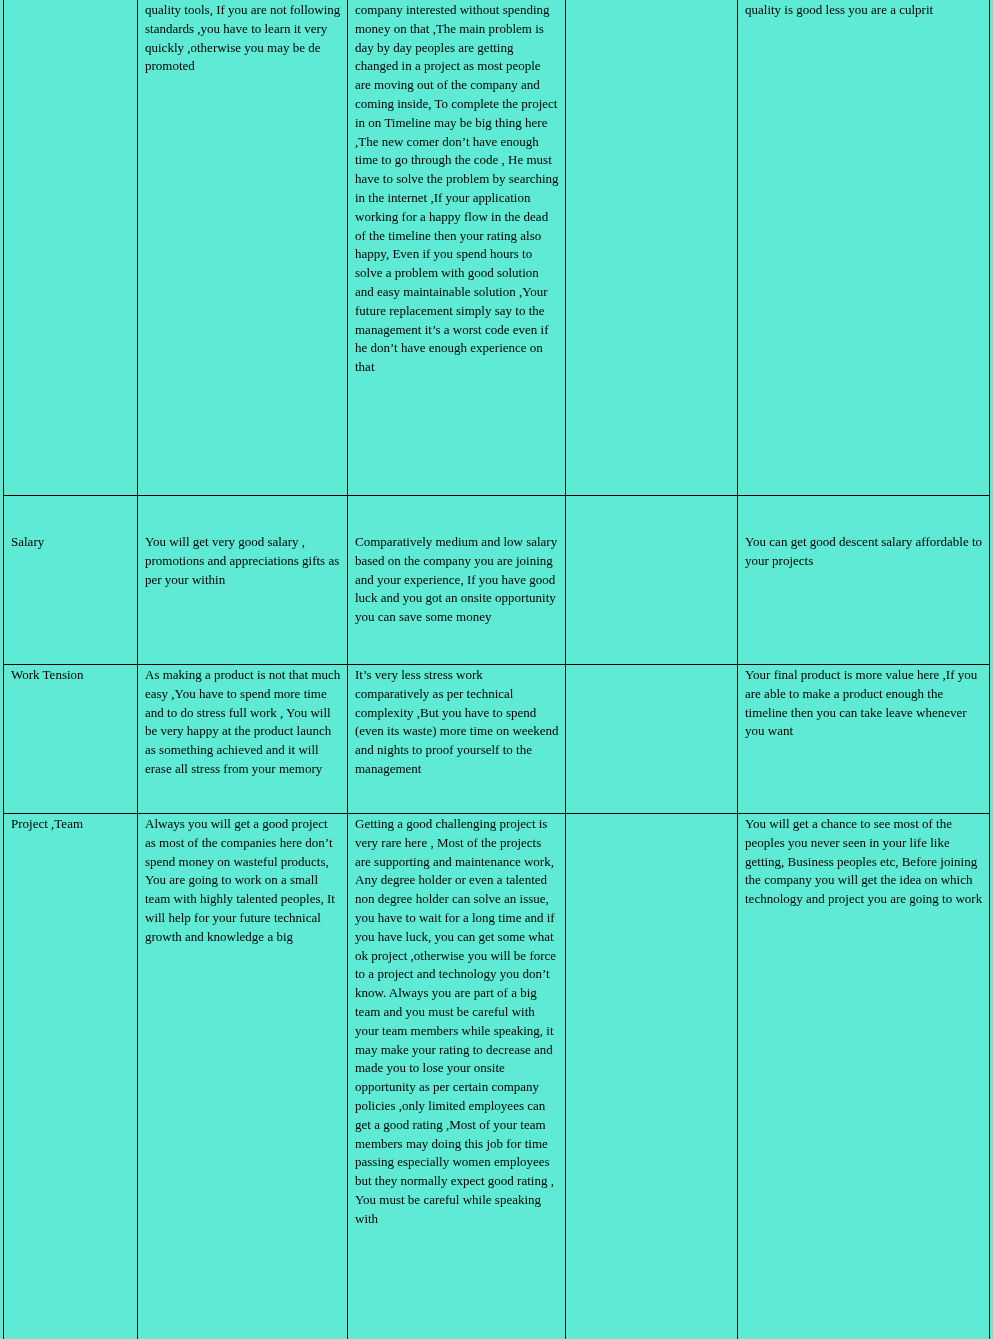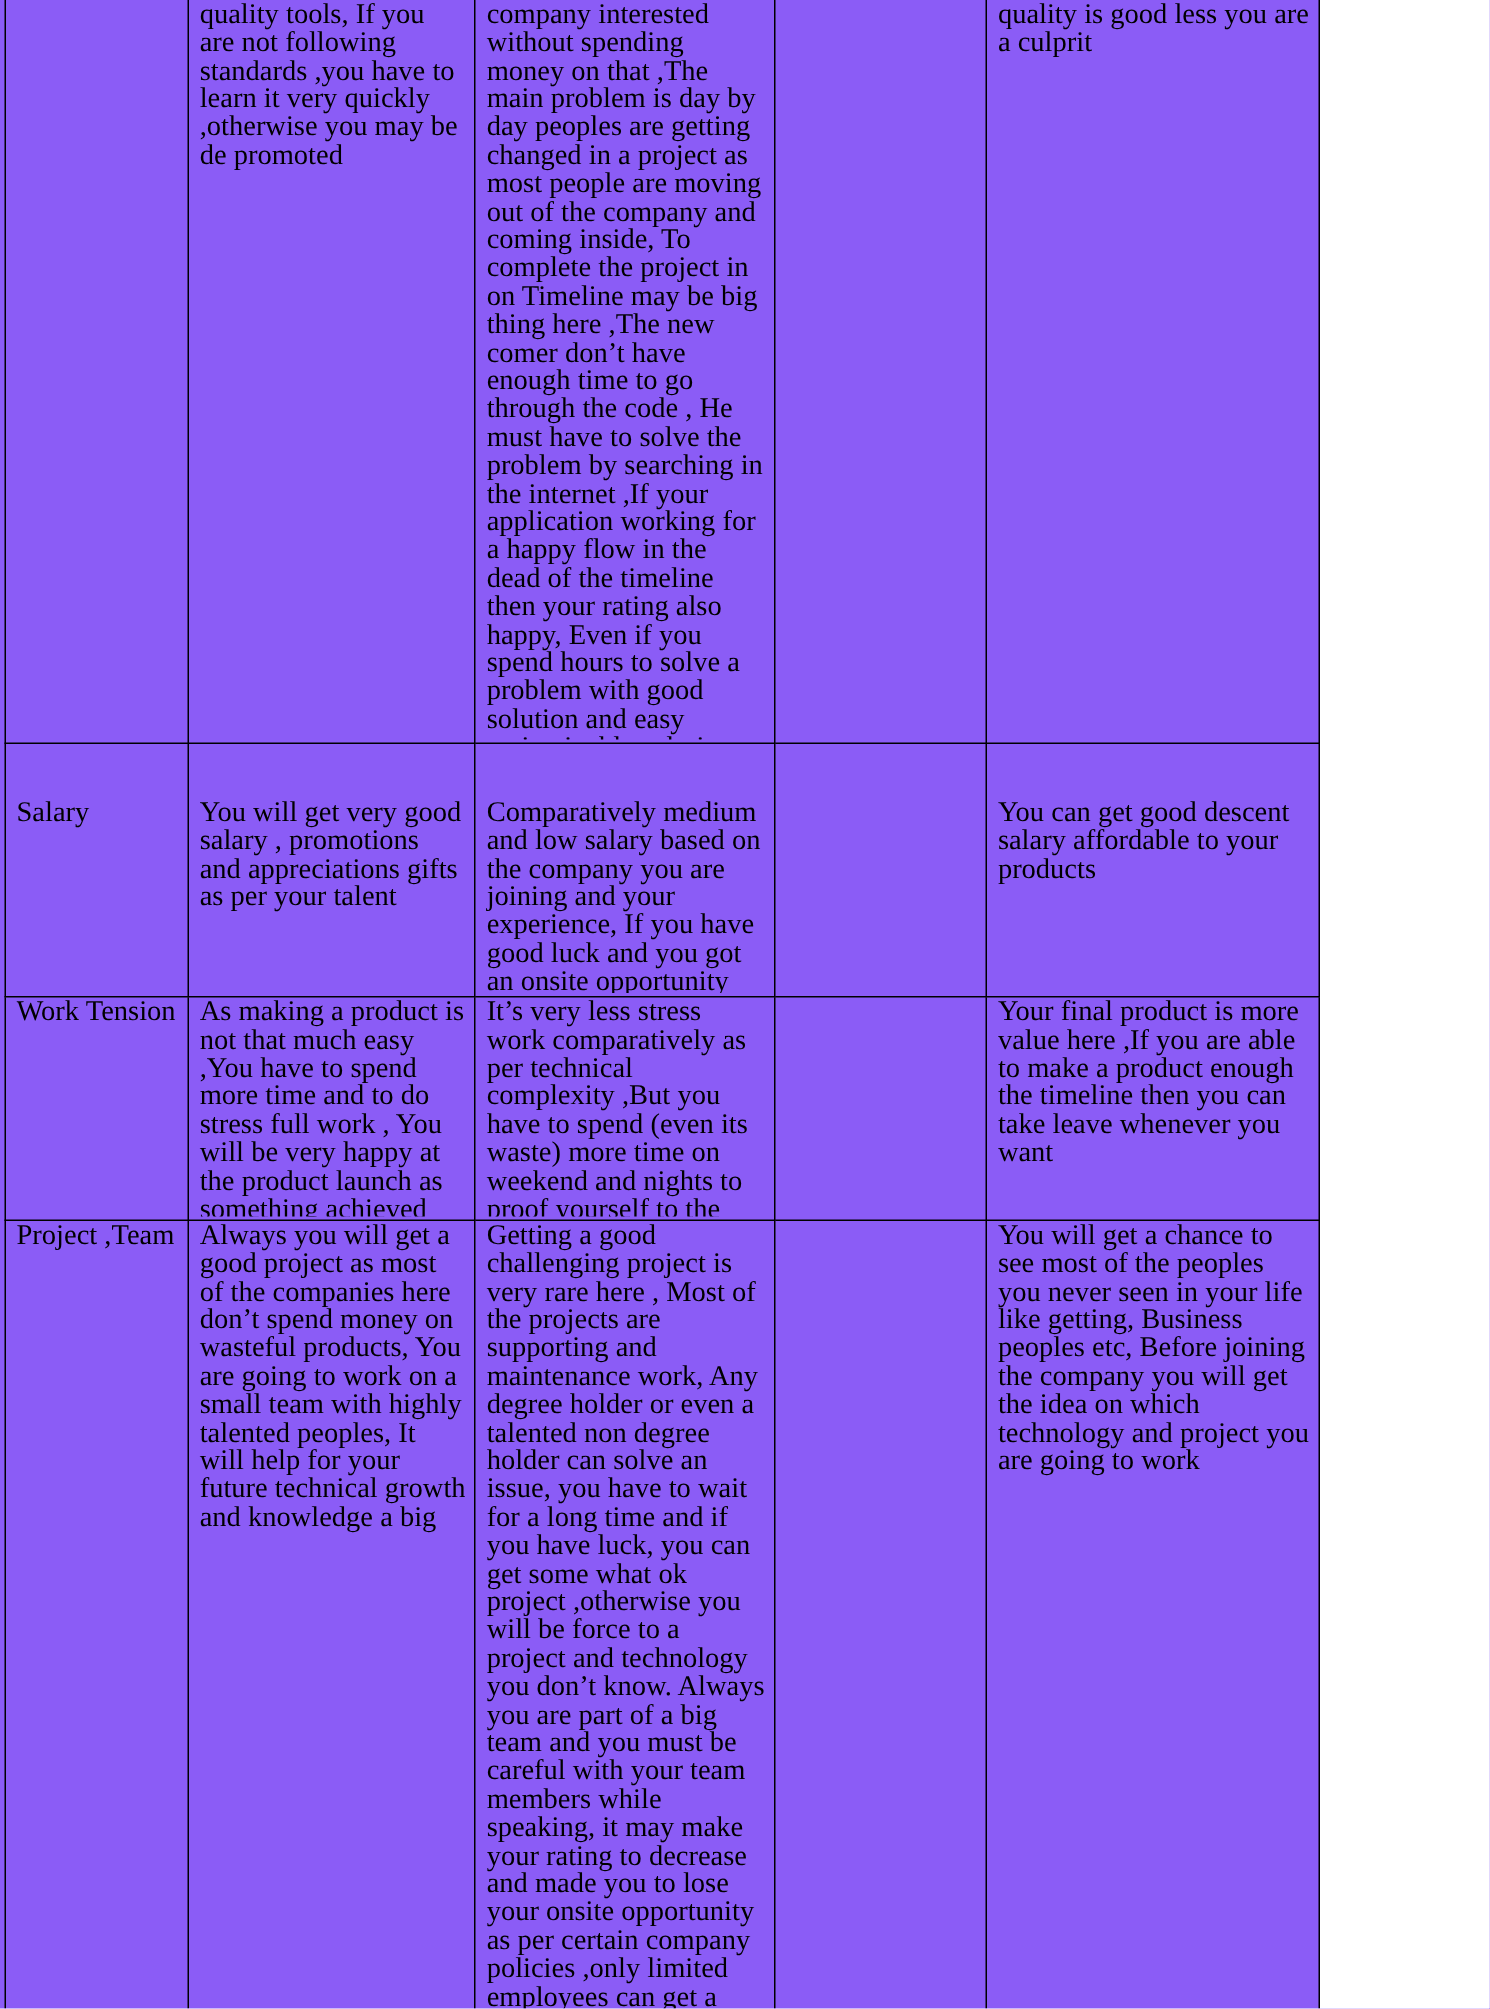--- a/index.html
+++ b/index.html
@@ -1,23 +1,23 @@
 <!DOCTYPE html>
 <html><head>
 <meta charset="utf-8">
 <style>
   html, body { margin: 0; padding: 0; background: #ffffff; }
   .page {
     position: relative;
-    width: 880px;
+    width: 993px;
     height: 1339px;
-    background: #8b5cf6;
+    background: #5eead4;
     overflow: hidden;
     font-family: "Liberation Serif", "DejaVu Serif", serif;
-    font-size: 19px;
+    font-size: 13px;
     line-height: 18.8px;
     color: #000000;
   }
   table.doc-table {
     position: absolute;
     left: 3px;
     top: 0;
     border-collapse: collapse;
     table-layout: fixed;
   }
@@ -61,30 +61,30 @@
           </td>
         <td>
             <div class="cw">quality is good less you are a culprit</div>
           </td>
       </tr>
       <tr class="r1">
         <td>
             <div class="cw">Salary</div>
           </td>
         <td>
-            <div class="cw">You will get very good salary , promotions and appreciations gifts as per your talent</div>
+            <div class="cw">You will get very good salary , promotions and appreciations gifts as per your within</div>
           </td>
         <td>
             <div class="cw">Comparatively medium and low salary based on the company you are joining and your experience,  If you have good luck and you got an onsite opportunity you can save some money</div>
           </td>
         <td>
             <div class="cw"></div>
           </td>
         <td>
-            <div class="cw">You can get good descent salary affordable to your products</div>
+            <div class="cw">You can get good descent salary affordable to your projects</div>
           </td>
       </tr>
       <tr class="r2">
         <td>
             <div class="cw">Work Tension</div>
           </td>
         <td>
             <div class="cw">As making a product is not that much easy ,You have to spend more time and to do stress full work , You will be very happy at the product launch as something achieved and it will erase all stress from your memory</div>
           </td>
         <td>

